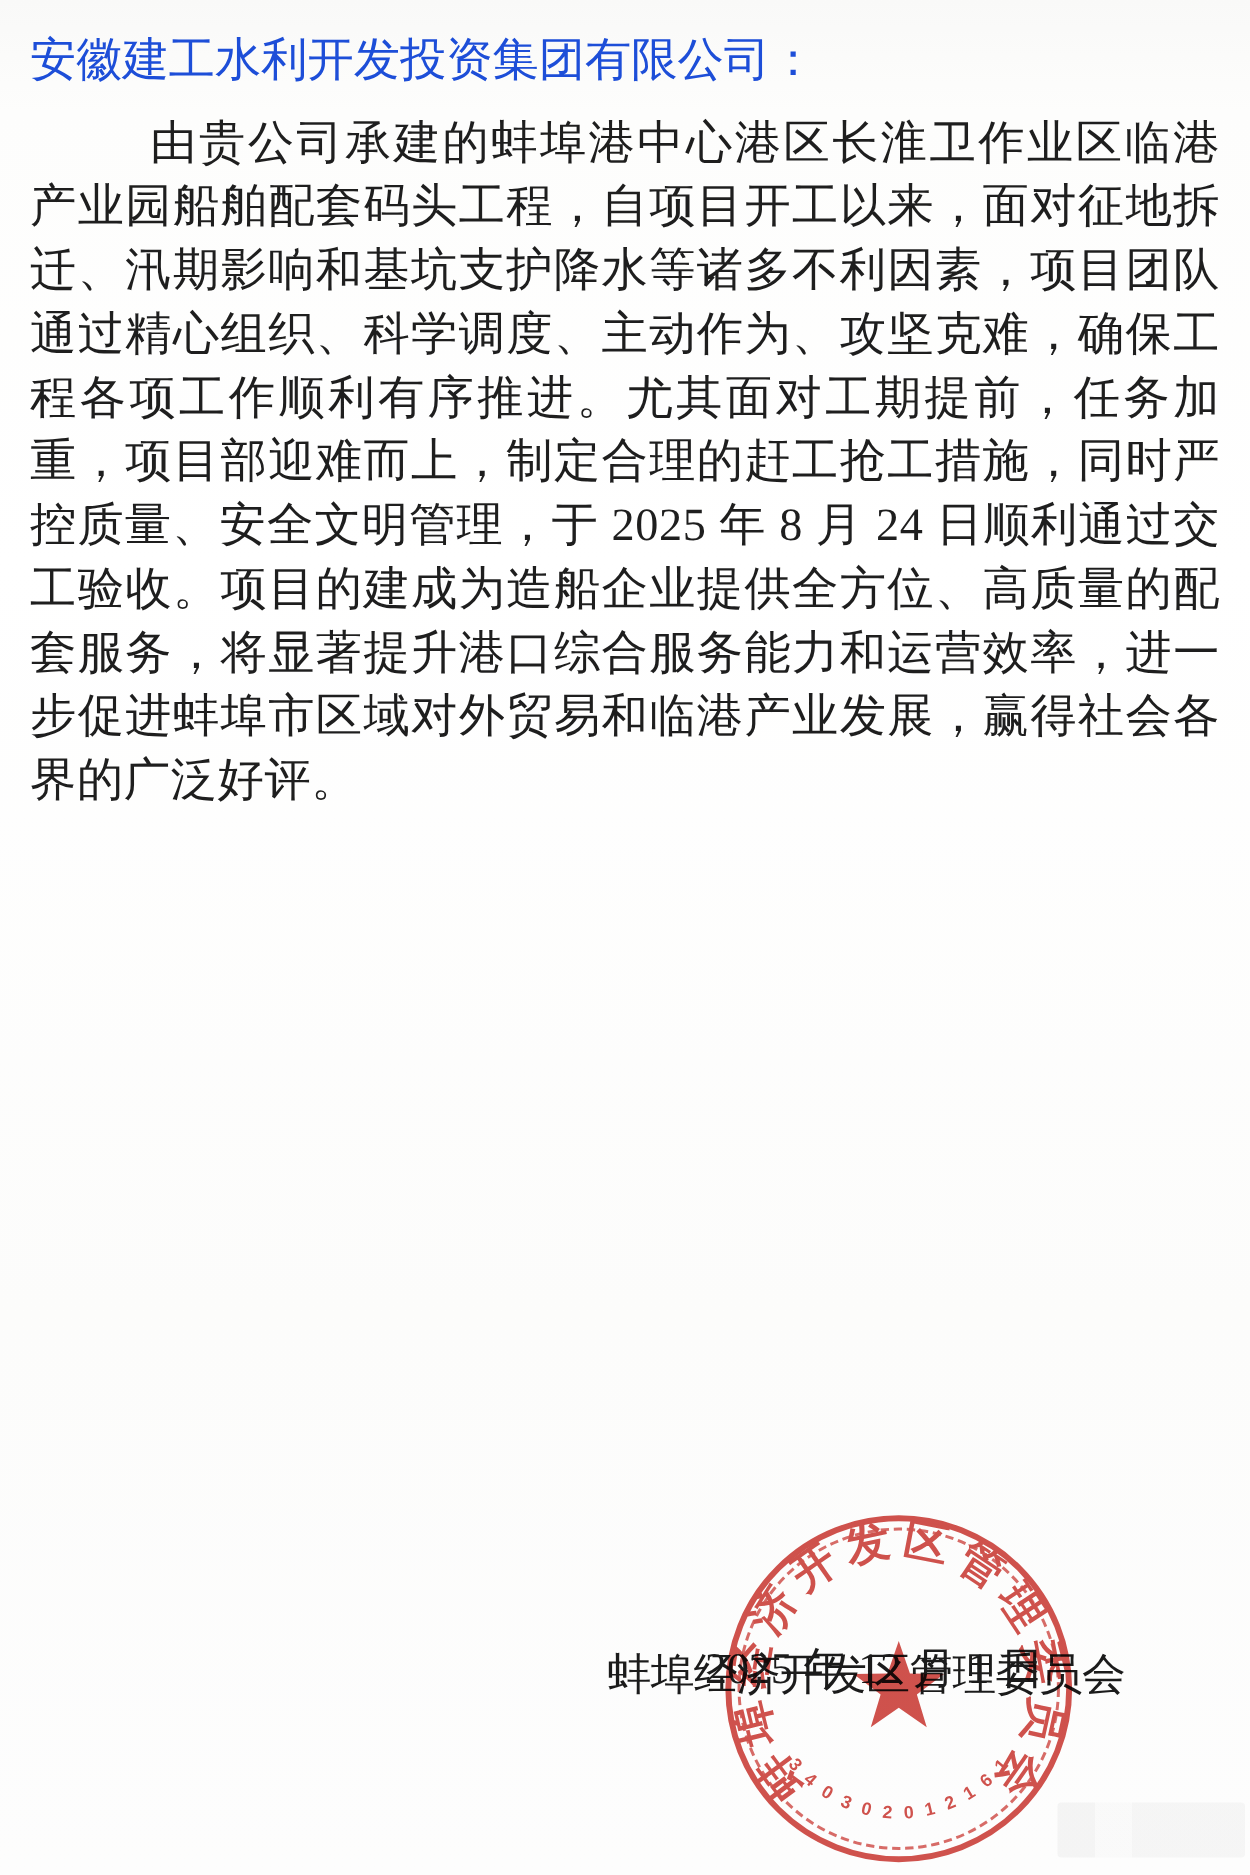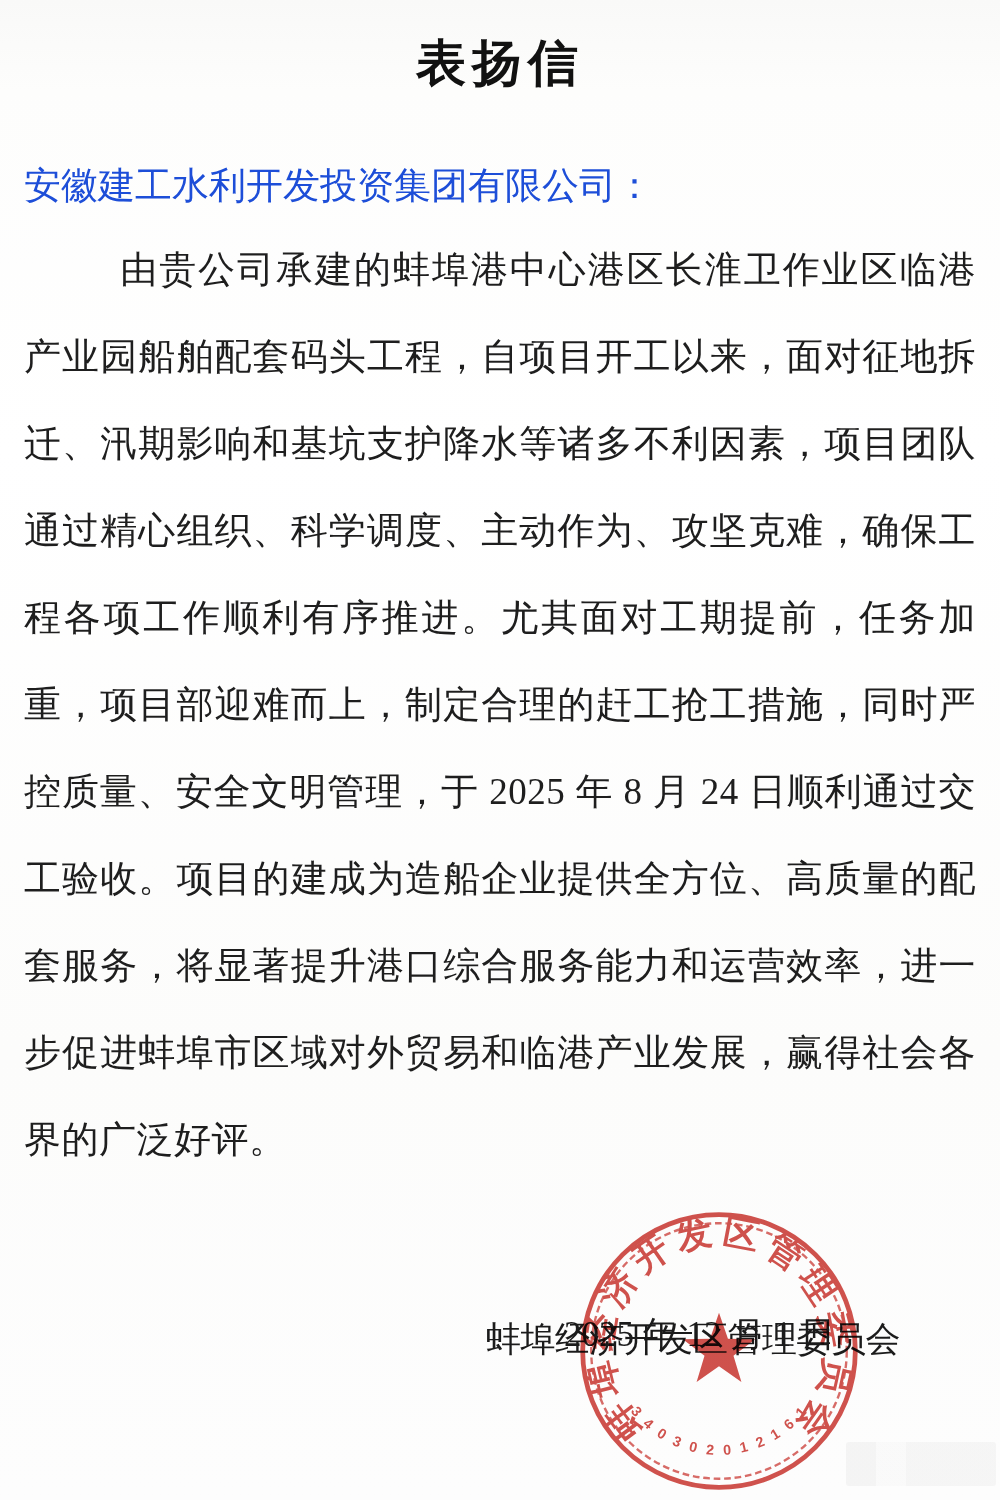--- a/index.html
+++ b/index.html
@@ -22,21 +22,21 @@
     padding:0 8px;
     font-size:37px;
     line-height:65px;
     color:#1d4ed8;
     font-weight:500;
   }
   .body-para{
     margin:0;
     padding:0 8px;
     font-size:37px;
-    line-height:87px;
+    line-height:51px;
     text-align:justify;
     text-indent:2.6em;
     letter-spacing:0.5px;
     color:#1e1e1e;
     font-weight:500;
   }
   .closing-signature{
     position:absolute;
     left:486px;top:1316px;
     font-size:35px;
@@ -71,21 +71,20 @@
       linear-gradient(90deg,rgba(190,190,190,0.14) 0 30px,rgba(210,210,210,0.08) 30px 60px,rgba(190,190,190,0.12) 60px 100%);
     border-radius:3px;
     z-index:1;
   }
 </style>
 </head>
 <body>
 
 <div class="page">
 
-  <h1 class="title">表扬信</h1>
 
   <p class="recipient">安徽建工水利开发投资集团有限公司：</p>
 
   <div>
       <p class="body-para">由贵公司承建的蚌埠港中心港区长淮卫作业区临港产业园船舶配套码头工程，自项目开工以来，面对征地拆迁、汛期影响和基坑支护降水等诸多不利因素，项目团队通过精心组织、科学调度、主动作为、攻坚克难，确保工程各项工作顺利有序推进。尤其面对工期提前，任务加重，项目部迎难而上，制定合理的赶工抢工措施，同时严控质量、安全文明管理，于 2025 年 8 月 24 日顺利通过交工验收。项目的建成为造船企业提供全方位、高质量的配套服务，将显著提升港口综合服务能力和运营效率，进一步促进蚌埠市区域对外贸易和临港产业发展，赢得社会各界的广泛好评。</p>
     </div>
 
   <div class="closing-signature">蚌埠经济开发区管理委员会</div>
   <div class="closing-date">2025 年 12 月 1 日</div>
 

